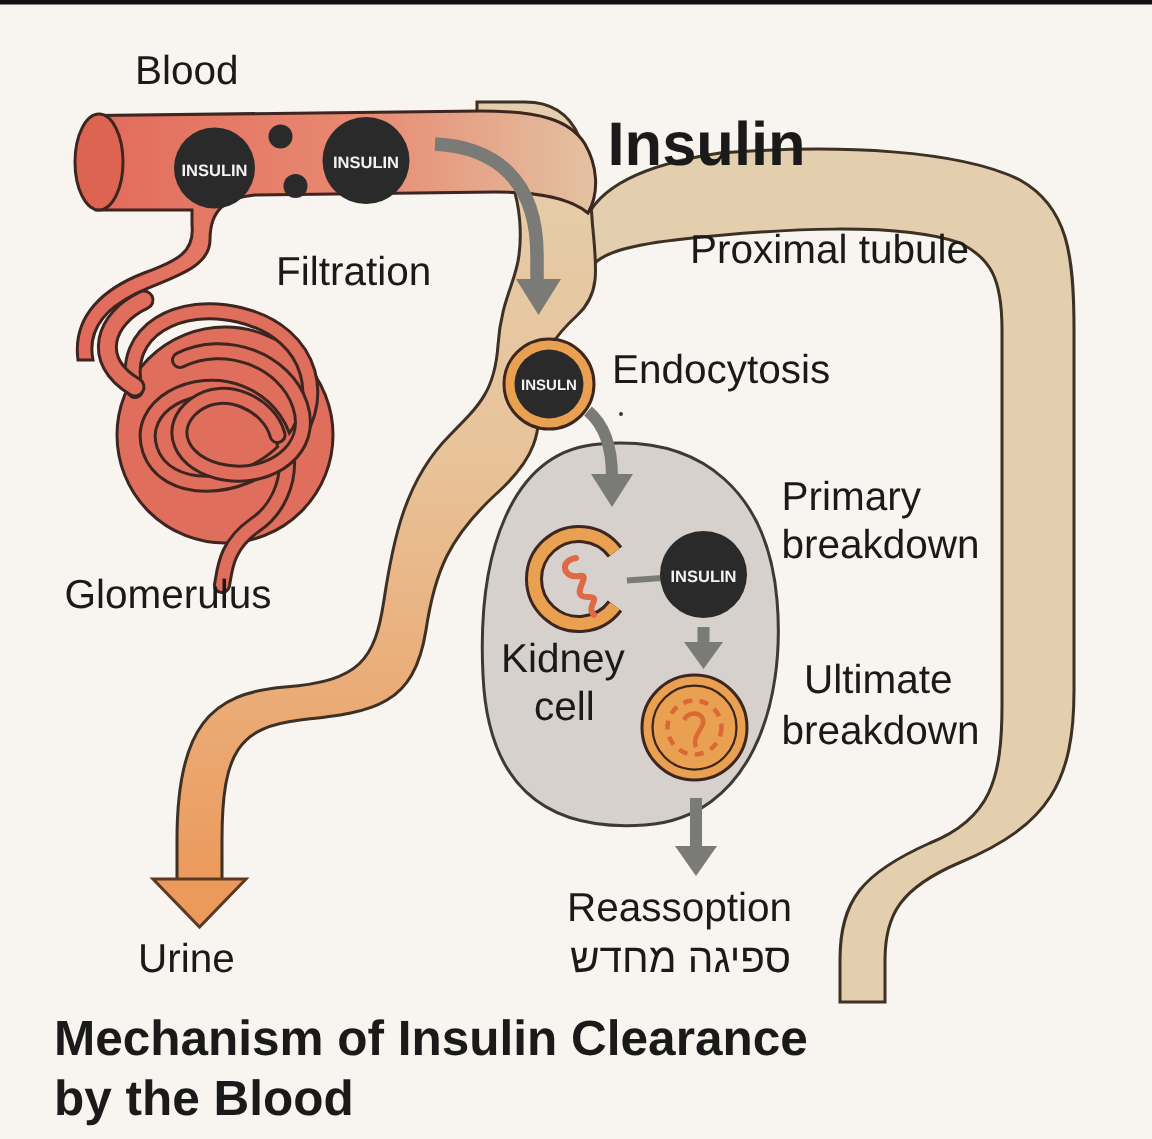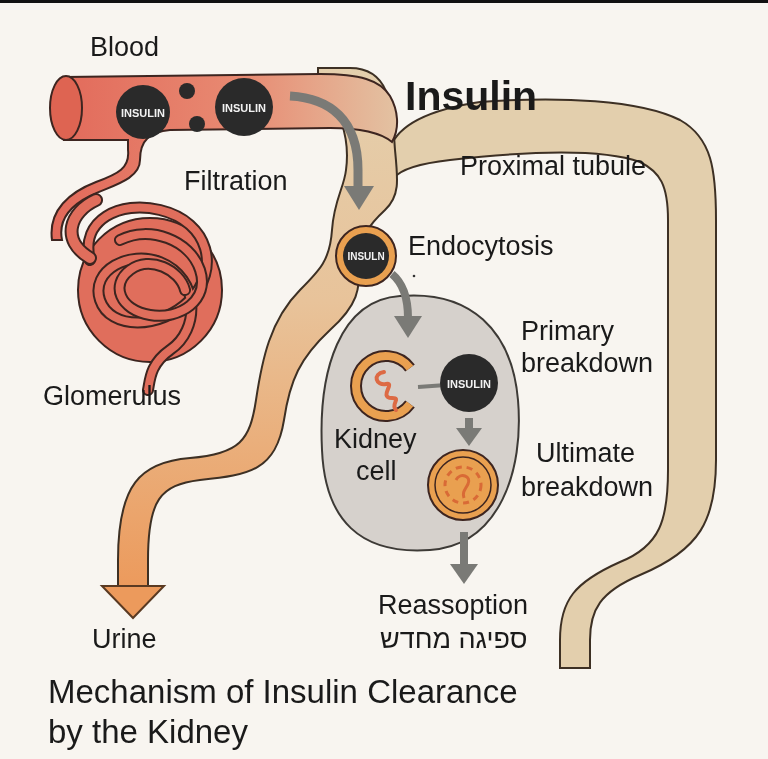--- a/index.html
+++ b/index.html
@@ -3,21 +3,21 @@
 <meta charset="utf-8">
 <style>
   html, body { margin: 0; padding: 0; }
   body { width: 768px; height: 759px; background: #f8f5f0; overflow: hidden; position: relative; font-family: "Liberation Sans", "DejaVu Sans", sans-serif; }
   .topbar { position: absolute; left: 0; top: 0; width: 768px; height: 3px; background: #111; }
   svg.diagram { position: absolute; left: 0; top: 0; }
   .lbl { font-family: "Liberation Sans", "DejaVu Sans", sans-serif; fill: #1a1a1a; }
   .lbl-m { font-size: 27px; }
   .lbl-b { font-size: 41px; font-weight: bold; }
   .chip { font-family: "Liberation Sans", "DejaVu Sans", sans-serif; fill: #f2f2f2; font-weight: bold; text-anchor: middle; }
-  .title { position: absolute; left: 48px; top: 672px; width: 640px; font-size: 33px; line-height: 40px; color: #1a1a1a; font-family: "Liberation Sans", "DejaVu Sans", sans-serif; }
+  .title { position: absolute; left: 36px; top: 672px; width: 640px; font-size: 33px; line-height: 40px; color: #1a1a1a; font-family: "Liberation Sans", "DejaVu Sans", sans-serif; font-weight: bold; }
 </style>
 </head>
 <body>
 
 <div class="topbar"></div>
 
 <svg class="diagram" width="768" height="759" viewBox="0 0 768 759">
   <defs>
     <linearGradient id="vesselGrad" x1="0" y1="0" x2="1" y2="0">
       <stop offset="0" stop-color="#e2695a"></stop>
@@ -119,14 +119,14 @@
   <text class="lbl lbl-m" x="356" y="480">cell</text>
   <text class="lbl lbl-m" x="536" y="462">Ultimate</text>
   <text class="lbl lbl-m" x="521" y="496">breakdown</text>
   <text class="lbl lbl-m" x="378" y="614">Reassoption</text>
   <text class="lbl lbl-m" x="380" y="648">ספיגה מחדש</text>
   <text class="lbl lbl-m" x="92" y="648">Urine</text>
 </svg>
 
 <div class="title">
   <div>Mechanism of Insulin Clearance</div>
-  <div>by the Kidney</div>
+  <div>by the Blood</div>
 </div>
 
 </body></html>

